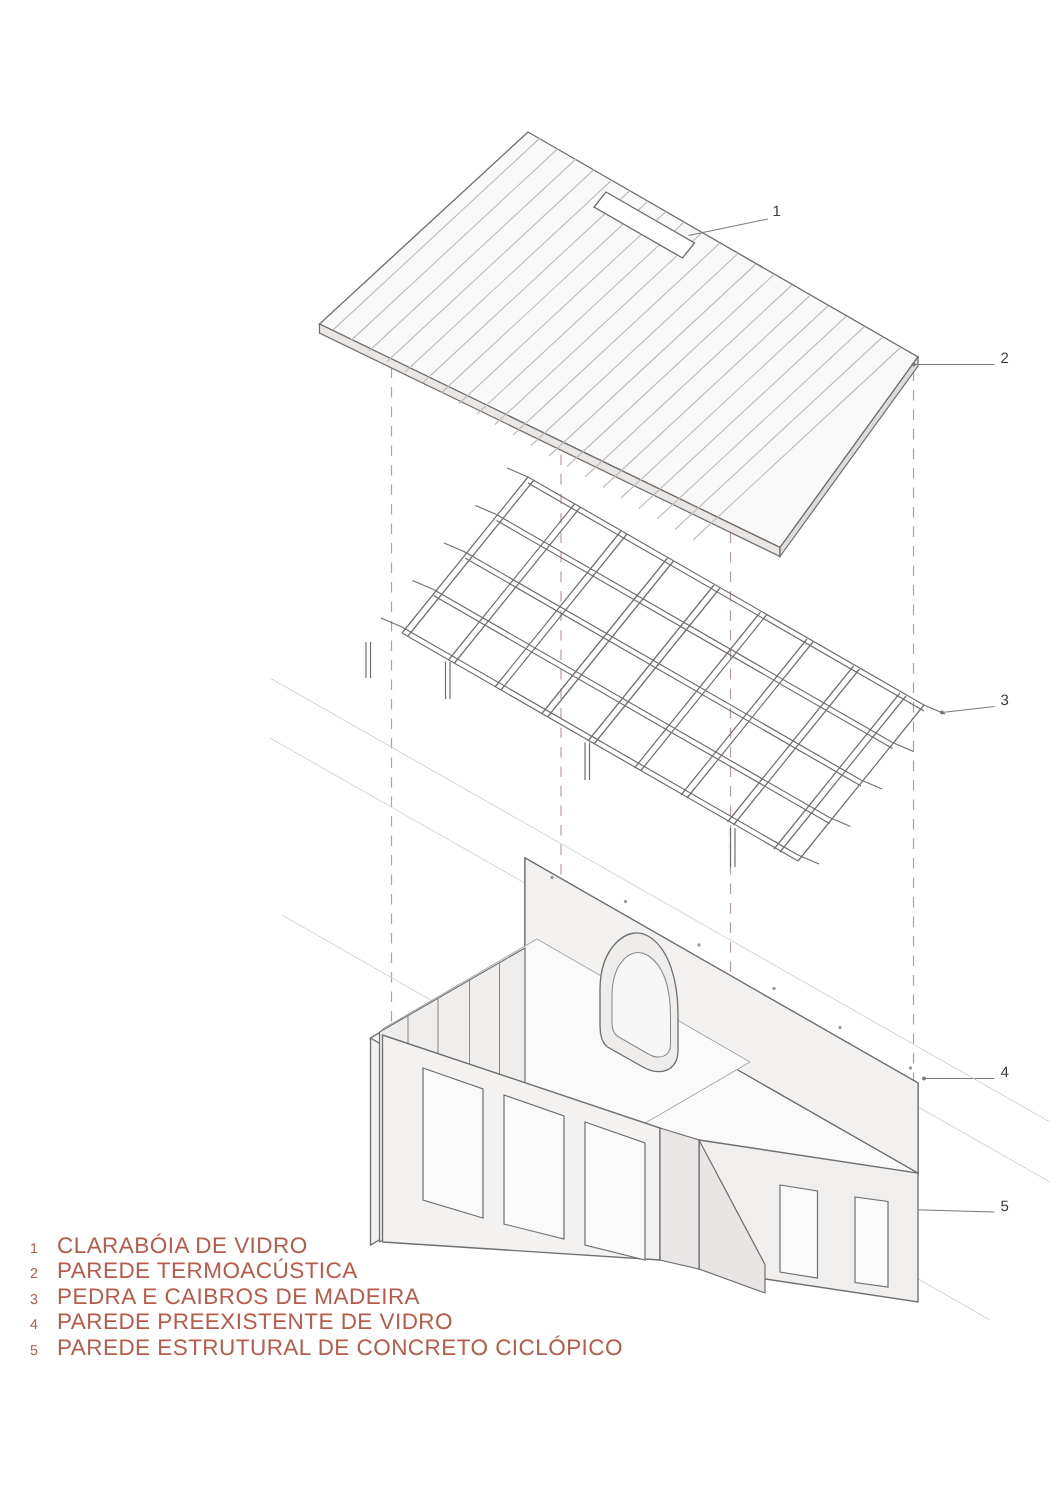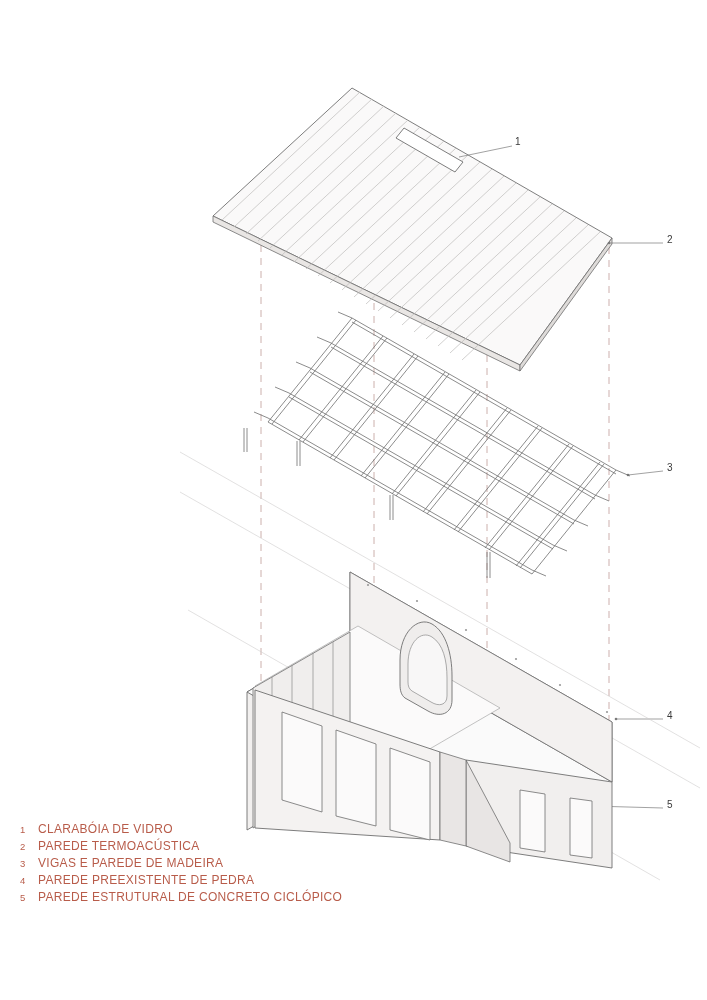--- a/index.html
+++ b/index.html
@@ -38,21 +38,21 @@
     height: 17px;
   }
   .legend-num {
     width: 18px;
     flex: 0 0 18px;
     font-size: 9.5px;
     color: #b85c4a;
     letter-spacing: 0.2px;
   }
   .legend-label {
-    font-size: 12px;
+    font-size: 15px;
     color: #b85c4a;
     letter-spacing: 0.3px;
     white-space: nowrap;
   }
   .callout-num {
     position: absolute;
     font-size: 10px;
     color: #3a3a3a;
     letter-spacing: 0.2px;
   }
@@ -253,25 +253,25 @@
     <div class="legend-row">
       <span class="legend-num">1</span>
       <span class="legend-label">CLARABÓIA DE VIDRO</span>
     </div>
     <div class="legend-row">
       <span class="legend-num">2</span>
       <span class="legend-label">PAREDE TERMOACÚSTICA</span>
     </div>
     <div class="legend-row">
       <span class="legend-num">3</span>
-      <span class="legend-label">VIGAS E PAREDE DE MADEIRA</span>
+      <span class="legend-label">PEDRA E CAIBROS DE MADEIRA</span>
     </div>
     <div class="legend-row">
       <span class="legend-num">4</span>
-      <span class="legend-label">PAREDE PREEXISTENTE DE PEDRA</span>
+      <span class="legend-label">PAREDE PREEXISTENTE DE VIDRO</span>
     </div>
     <div class="legend-row">
       <span class="legend-num">5</span>
       <span class="legend-label">PAREDE ESTRUTURAL DE CONCRETO CICLÓPICO</span>
     </div>
   </div>
 
 </div>
 
 </body></html>

